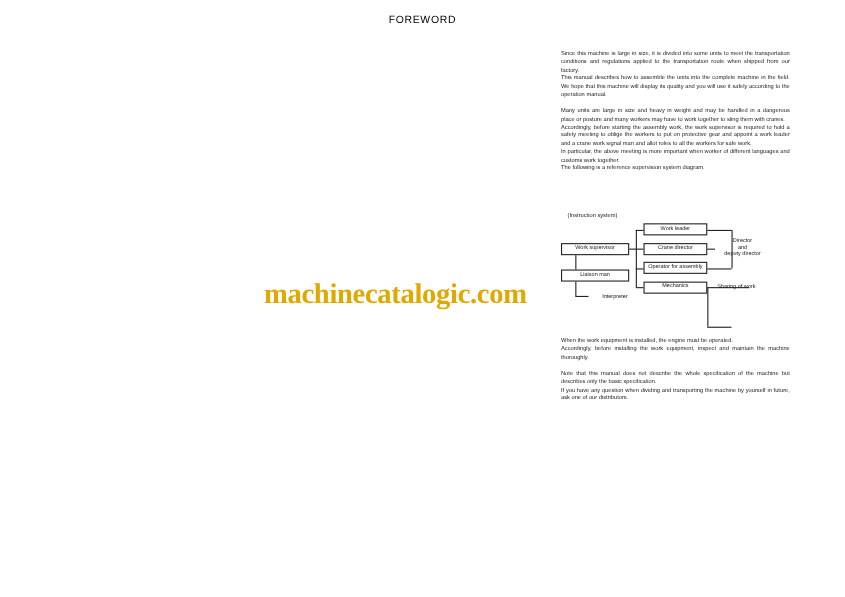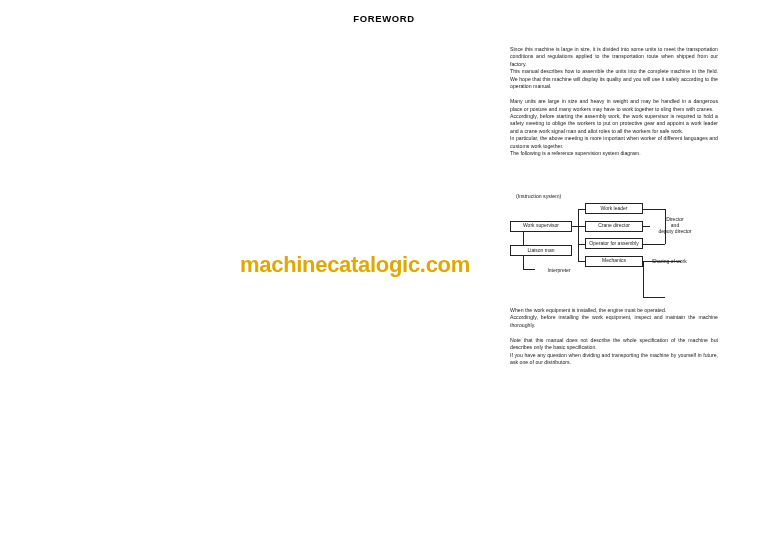--- a/index.html
+++ b/index.html
@@ -21,21 +21,21 @@
     width: 768px;
     height: 543px;
   }
   .page-title {
     position: absolute;
     left: 0;
     top: 13px;
     width: 768px;
     text-align: center;
     font-size: 9.5px;
-    font-weight: bold;
+    font-weight: normal;
     letter-spacing: 0.6px;
   }
   .content {
     position: absolute;
     left: 510px;
     top: 46px;
     width: 208px;
   }
   .para {
     font-size: 5.2px;
@@ -88,25 +88,25 @@
   .ln {
     position: absolute;
     background: #222;
   }
   .h { height: 0.7px; }
   .v { width: 0.7px; }
   .watermark {
     position: absolute;
     left: 240px;
     top: 252px;
-    font-size: 22px;
+    font-size: 26px;
     font-weight: bold;
     color: #e0a800;
     letter-spacing: -0.3px;
-    font-family: Liberation Sans, sans-serif;
+    font-family: Liberation Serif, serif;
   }
   .lower {
     position: absolute;
     left: 510px;
     top: 307px;
     width: 208px;
   }
 </style>
 </head>
 <body>

